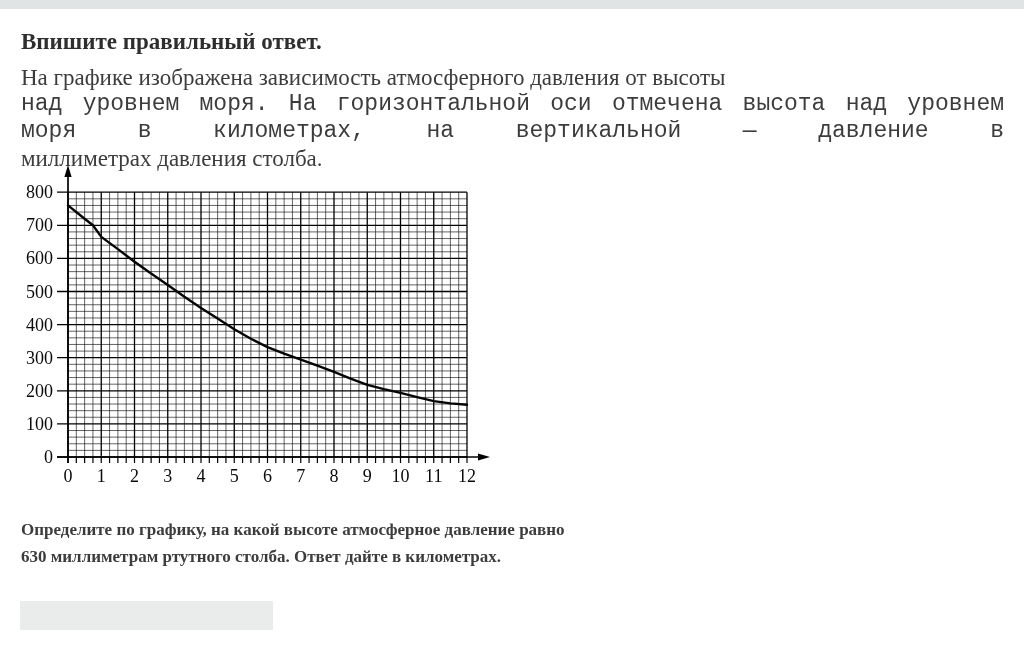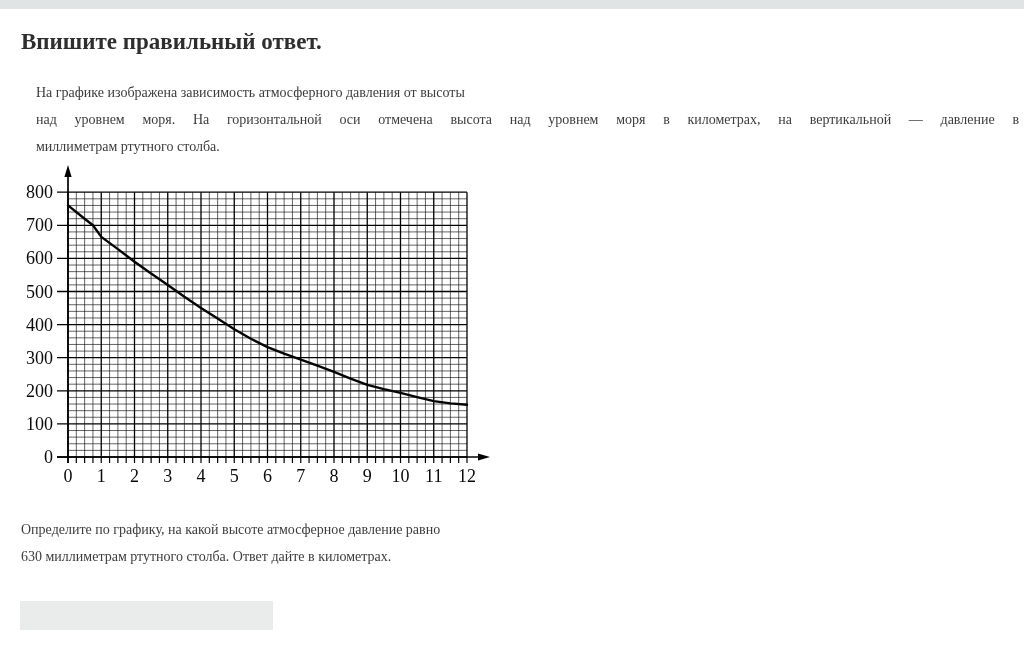--- a/index.html
+++ b/index.html
@@ -13,59 +13,59 @@
     position:absolute;left:0;top:0;width:1024px;height:9px;
     background:#e0e4e5;
   }
   .title{
     position:absolute;left:21px;top:29px;width:983px;
     font-size:23px;font-weight:bold;color:#2e2e2e;
     margin:0;
   }
   .intro{
     position:absolute;left:21px;top:64px;width:983px;
-    font-size:14px;line-height:27px;color:#3c3c3c;
-    margin:15px;
+    font-size:23px;line-height:27px;color:#3c3c3c;
+    margin:0;
   }
   .intro .line{display:block;}
-  .intro .line.justify{text-align:justify;text-align-last:justify;}
+  .intro .line.justify{text-align:justify;text-align-last:justify;font-family:Liberation Mono, monospace;}
   .chart-wrap{
     position:absolute;left:0;top:160px;width:510px;height:345px;
   }
   .chart-wrap svg{display:block;}
   .gminor{stroke:#101010;stroke-width:0.65;}
   .gmajor{stroke:#000000;stroke-width:1.3;}
   .tick{stroke:#000000;stroke-width:1.2;}
   .axis{stroke:#000000;stroke-width:1.7;}
   .ah{fill:#000000;}
   .curve{fill:none;stroke:#050505;stroke-width:2.4;stroke-linejoin:round;stroke-linecap:round;}
   .ylab{font-family:"Liberation Serif",serif;font-size:18px;text-anchor:end;fill:#0a0a0a;}
   .xlab{font-family:"Liberation Serif",serif;font-size:18px;text-anchor:middle;fill:#0a0a0a;}
   .question{
     position:absolute;left:21px;top:517px;width:700px;
-    font-size:14px;line-height:26.5px;color:#3c3c3c;margin:0;
+    font-size:17px;line-height:26.5px;color:#3c3c3c;margin:0;font-weight:bold;
   }
   .answer-box{
     position:absolute;left:20px;top:601px;width:253px;height:29px;
     background:#e9eceb;border:none;outline:none;
     font-family:"Liberation Serif",serif;font-size:16px;color:#333;
     padding:0 8px;box-sizing:border-box;border-radius:0;
   }
 </style>
 </head>
 <body>
 
 <div class="topbar" style="background: rgb(224, 228, 229);"></div>
 
 <h1 class="title">Впишите правильный ответ.</h1>
 
 <p class="intro">
   <span class="line">На графике изображена зависимость атмосферного давления от высоты</span>
   <span class="line justify">над уровнем моря. На горизонтальной оси отмечена высота над уровнем моря в километрах, на вертикальной — давление в</span>
-  <span class="line">миллиметрам ртутного столба.</span>
+  <span class="line">миллиметрах давления столба.</span>
 </p>
 
 <div class="chart-wrap">
   <svg id="chart-svg" width="510" height="345" viewBox="0 0 510 345">
       <line x1="68" y1="290.38" x2="467" y2="290.38" class="gminor"></line>
       <line x1="68" y1="283.76" x2="467" y2="283.76" class="gminor"></line>
       <line x1="68" y1="277.14" x2="467" y2="277.14" class="gminor"></line>
       <line x1="68" y1="270.52" x2="467" y2="270.52" class="gminor"></line>
       <line x1="68" y1="257.28" x2="467" y2="257.28" class="gminor"></line>
       <line x1="68" y1="250.66" x2="467" y2="250.66" class="gminor"></line>

